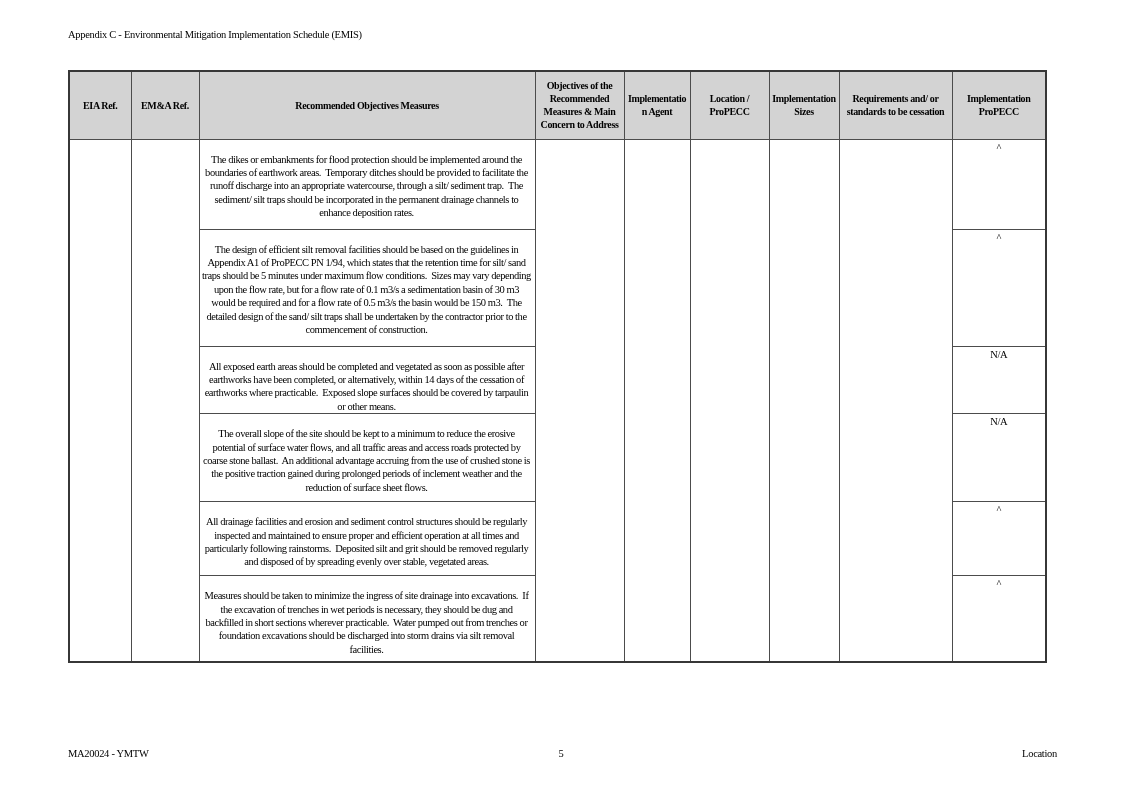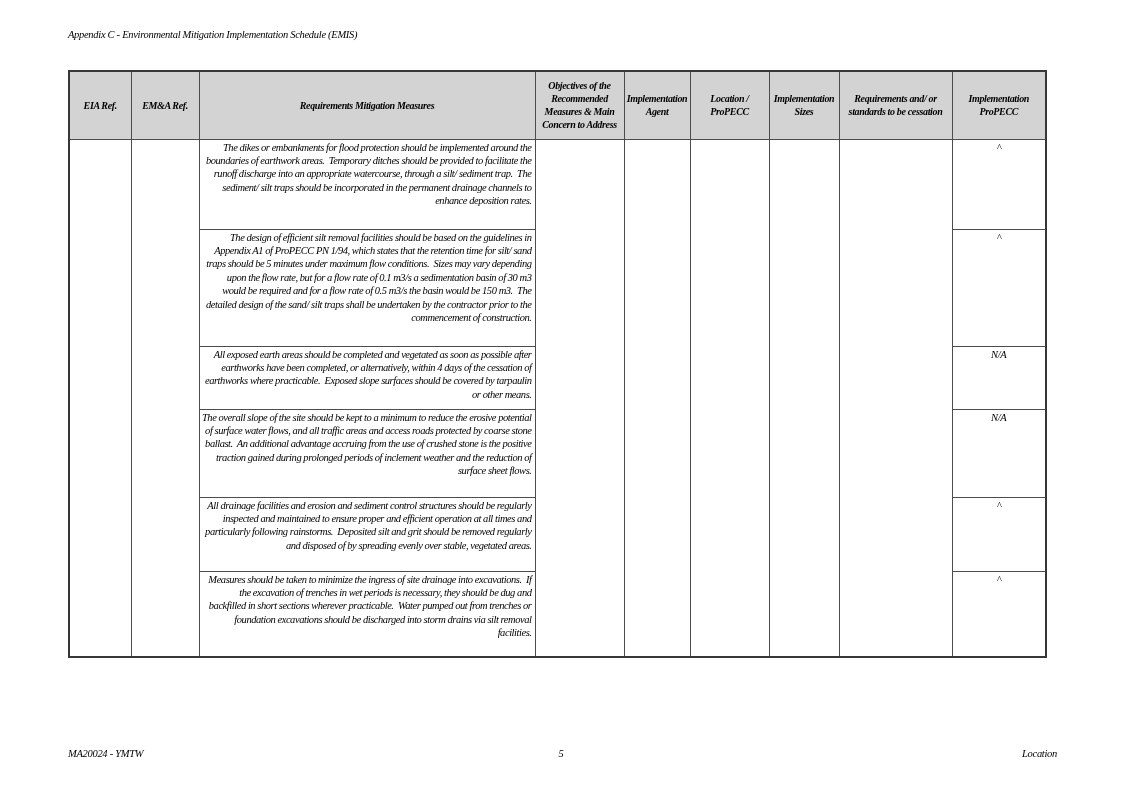--- a/index.html
+++ b/index.html
@@ -4,21 +4,20 @@
 <style>
   html, body { margin: 0; padding: 0; background: #ffffff; }
   .page {
     position: relative;
     width: 1122px;
     height: 794px;
     background: #ffffff;
     font-family: "Liberation Serif", "DejaVu Serif", serif;
     color: #000000;
     overflow: hidden;
-    font-style: italic;
   }
   .doc-title {
     position: absolute;
     left: 68px;
     top: 29px;
     font-size: 10.5px;
     letter-spacing: -0.3px;
     white-space: nowrap;
   }
   table.emis {
@@ -41,22 +40,22 @@
     line-height: 13px;
     letter-spacing: -0.35px;
     text-align: center;
     vertical-align: middle;
     padding: 0 1px;
   }
   tr.hdr { height: 68px; }
   th.wb { word-break: break-all; }
   td.measure {
     vertical-align: top;
-    text-align: right;
-    padding: 1px 3px 0 2px;
+    text-align: center;
+    padding: 13px 3px 0 2px;
     font-size: 10.5px;
     line-height: 13.4px;
     letter-spacing: -0.45px;
     white-space: pre-wrap;
   }
   td.status {
     vertical-align: top;
     text-align: center;
     padding-top: 1px;
     font-size: 10.5px;
@@ -99,21 +98,21 @@
       <col style="width:66px">
       <col style="width:79px">
       <col style="width:70px">
       <col style="width:113px">
       <col style="width:94px">
     </colgroup>
     <thead>
       <tr class="hdr">
         <th>EIA Ref.</th>
         <th>EM&amp;A Ref.</th>
-        <th>Requirements Mitigation Measures</th>
+        <th>Recommended Objectives Measures</th>
         <th>Objectives of the Recommended Measures &amp; Main Concern to Address</th>
         <th class="wb">Implementation Agent</th>
         <th>Location / ProPECC</th>
         <th class="wb">Implementation Sizes</th>
         <th>Requirements and/ or standards to be cessation</th>
         <th>Implementation ProPECC</th>
       </tr>
     </thead>
     <tbody>
       <tr class="r0">
@@ -125,21 +124,21 @@
         <td class="spancell" rowspan="6"></td>
         <td class="spancell" rowspan="6"></td>
         <td class="spancell" rowspan="6"></td>
         <td class="status">^</td>
       </tr>
       <tr class="r1">
         <td class="measure">The design of efficient silt removal facilities should be based on the guidelines in Appendix A1 of ProPECC PN 1/94, which states that the retention time for silt/ sand traps should be 5 minutes under maximum flow conditions.  Sizes may vary depending upon the flow rate, but for a flow rate of 0.1 m3/s a sedimentation basin of 30 m3 would be required and for a flow rate of 0.5 m3/s the basin would be 150 m3.  The detailed design of the sand/ silt traps shall be undertaken by the contractor prior to the commencement of construction.</td>
         <td class="status">^</td>
       </tr>
       <tr class="r2">
-        <td class="measure">All exposed earth areas should be completed and vegetated as soon as possible after earthworks have been completed, or alternatively, within 4 days of the cessation of earthworks where practicable.  Exposed slope surfaces should be covered by tarpaulin or other means.</td>
+        <td class="measure">All exposed earth areas should be completed and vegetated as soon as possible after earthworks have been completed, or alternatively, within 14 days of the cessation of earthworks where practicable.  Exposed slope surfaces should be covered by tarpaulin or other means.</td>
         <td class="status">N/A</td>
       </tr>
       <tr class="r3">
         <td class="measure">The overall slope of the site should be kept to a minimum to reduce the erosive potential of surface water flows, and all traffic areas and access roads protected by coarse stone ballast.  An additional advantage accruing from the use of crushed stone is the positive traction gained during prolonged periods of inclement weather and the reduction of surface sheet flows.</td>
         <td class="status">N/A</td>
       </tr>
       <tr class="r4">
         <td class="measure">All drainage facilities and erosion and sediment control structures should be regularly inspected and maintained to ensure proper and efficient operation at all times and particularly following rainstorms.  Deposited silt and grit should be removed regularly and disposed of by spreading evenly over stable, vegetated areas.</td>
         <td class="status">^</td>
       </tr>

